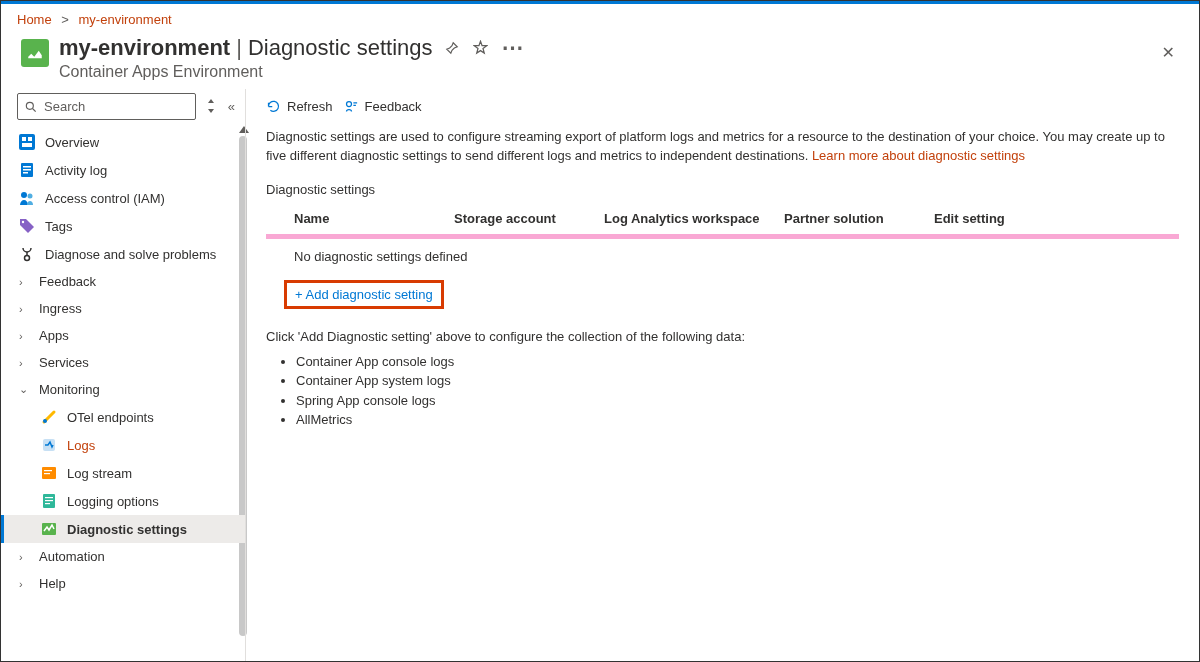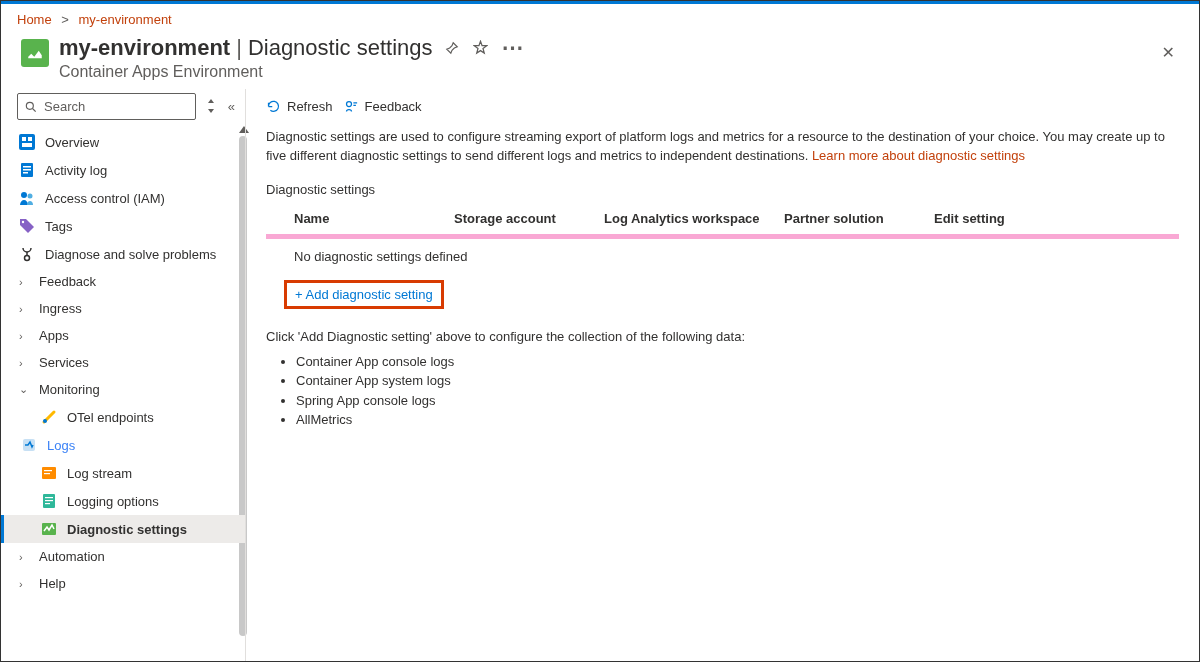--- a/index.html
+++ b/index.html
@@ -34,21 +34,21 @@
 .nav { flex: 1; overflow: visible; position: relative; }
 .nav-scrollbar { position: absolute; right: -2px; top: 8px; width: 8px; height: 500px; background: #c8c8c8; border-radius: 4px; }
 .nav-scroll-tri-up { width:0; height:0; border-left:5px solid transparent; border-right:5px solid transparent; border-bottom:7px solid #605e5c; position:absolute; right:-4px; top:-2px; }
 
 .nav-item { display: flex; align-items: center; padding: 6px 10px 6px 18px; cursor: pointer; font-size: 13px; position: relative; }
 .nav-item.sub { padding-left: 40px; }
 .nav-item.active { background: #edebe9; font-weight: 600; }
 .nav-item.active::before { content: ""; position: absolute; left: 0; top: 0; bottom: 0; width: 3px; background: #0078d4; }
 .nav-item .nav-icon { width: 16px; height: 16px; margin-right: 10px; display: inline-flex; align-items: center; justify-content: center; font-size: 12px; }
 .nav-item .chev { width: 12px; margin-right: 8px; color: #605e5c; font-size: 11px; }
-.nav-item.disabled { color: #3b82f6; padding-left: 20px; }
+.nav-item.disabled { color: #c2410c; }
 
 .main { flex: 1; padding: 0 20px; border-left: 1px solid #e1dfdd; position: relative; }
 .toolbar { display: flex; gap: 11px; padding: 10px 0 14px; }
 .tool-btn { display: flex; align-items: center; gap: 6px; color: #323130; cursor: pointer; font-size: 13px; }
 .tool-btn svg { width: 15px; height: 15px; }
 
 .desc { font-size: 13px; line-height: 1.45; margin-bottom: 16px; }
 
 .section-label { font-size: 13px; margin-bottom: 6px; }
 

